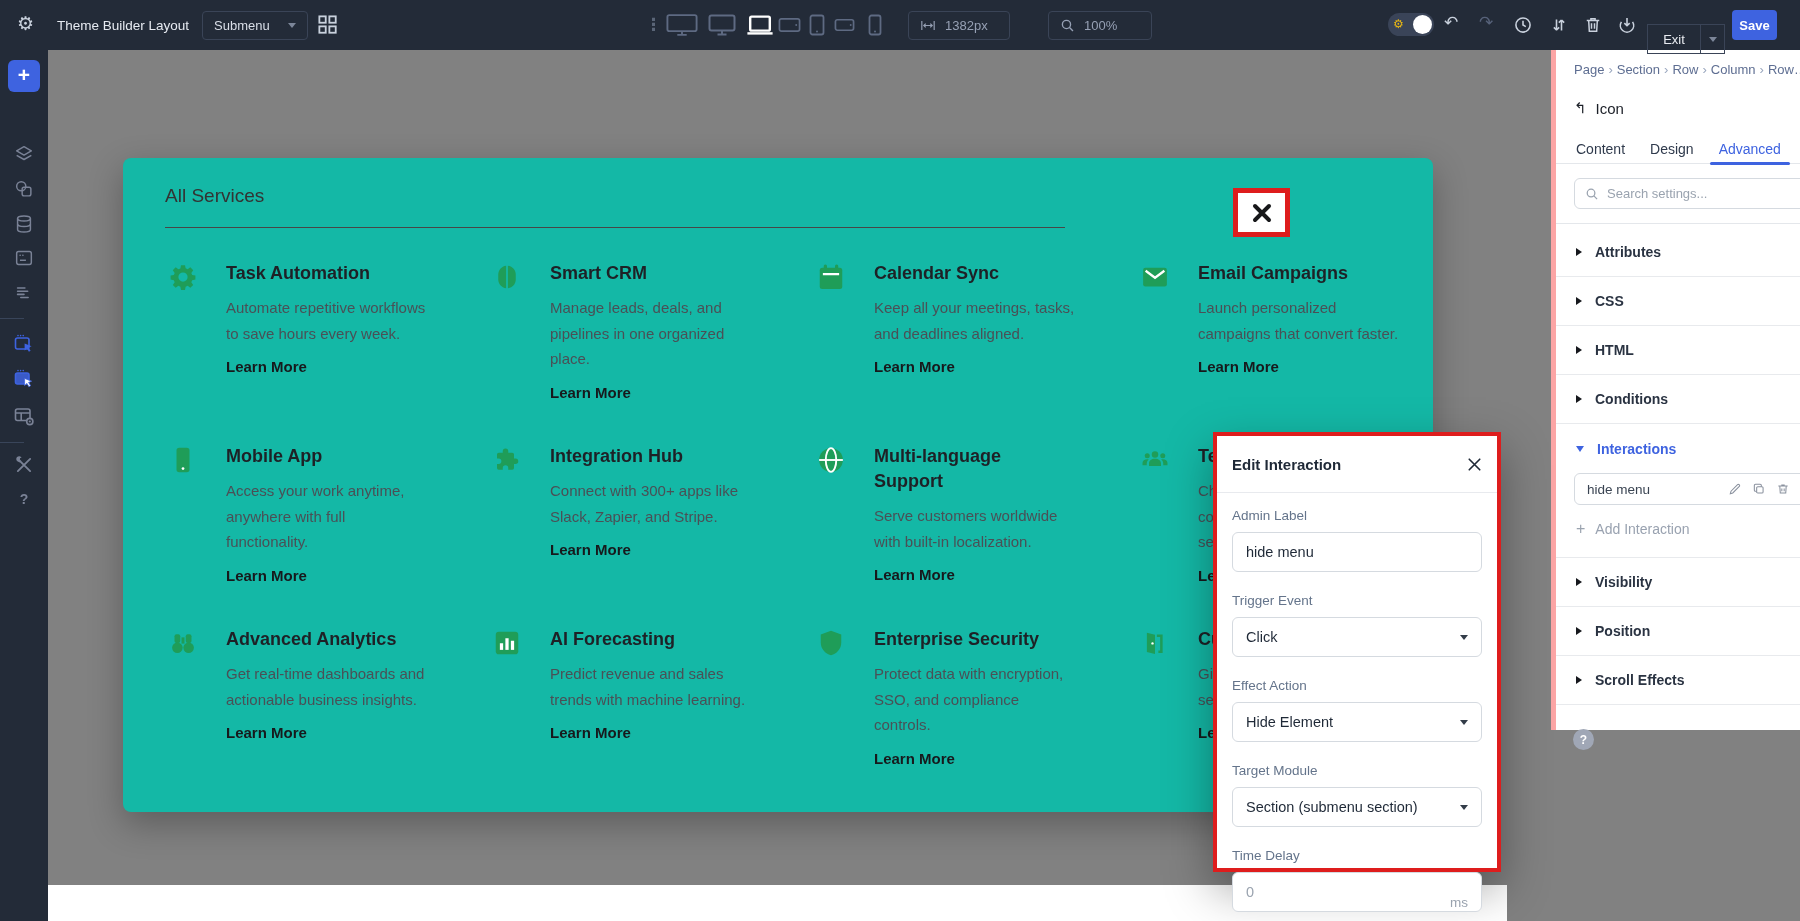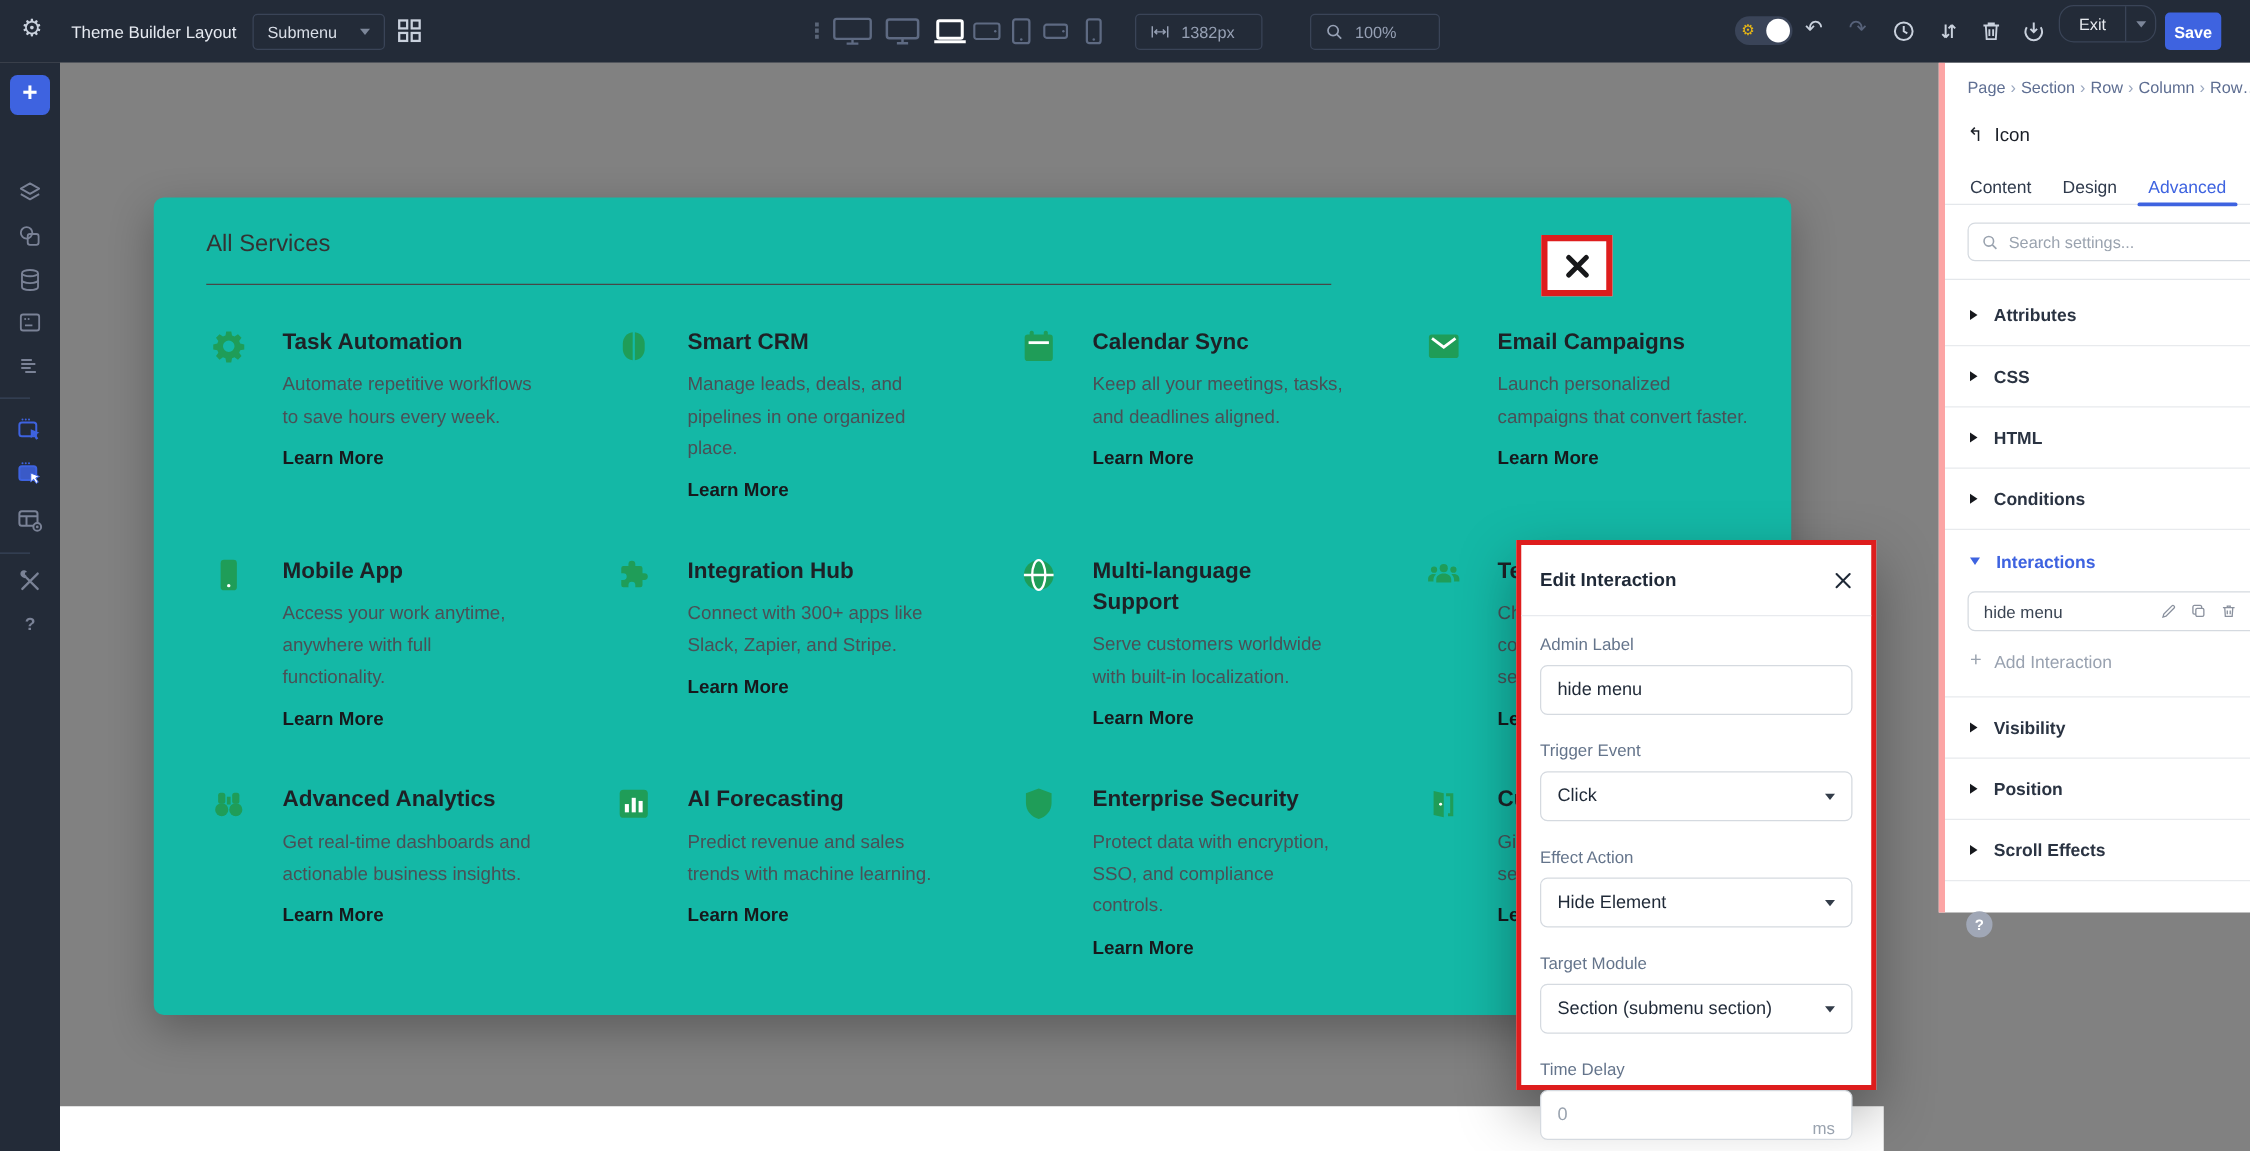--- a/index.html
+++ b/index.html
@@ -20,21 +20,21 @@
   .dev{position:absolute;color:#5E6A82;}
   .dev.active{color:#FFFFFF;}
   .tb-width{left:908px;width:102px;}
   .tb-zoom{left:1048px;width:104px;}
   .toggle{left:1388px;top:13px;width:46px;height:23px;background:#3A4458;border-radius:12px;}
   .toggle .tg-gear{position:absolute;left:5px;top:4px;font-size:12px;line-height:14px;color:#E9B714;}
   .toggle .knob{position:absolute;right:2px;top:2px;width:19px;height:19px;border-radius:50%;background:#fff;}
   .tb-ic{position:absolute;top:15px;color:#C9D1DD;}
   .tb-ic.dim{color:#57627A;}
   .tb-glyph{font-size:17px;line-height:20px;}
-  .exit-btn{left:1647px;top:4px;width:78px;height:30px;border:1px solid #3A4457;border-radius:12px;display:flex;align-items:stretch;color:#E8EBF0;font-size:13px;}
+  .exit-btn{left:1647px;top:24px;width:78px;height:30px;border:1px solid #3A4457;border-radius:0;display:flex;align-items:stretch;color:#E8EBF0;font-size:13px;}
   .exit-main{flex:1;display:flex;align-items:center;justify-content:center;}
   .exit-car{width:24px;border-left:1px solid #3A4457;display:flex;align-items:center;justify-content:center;}
   .save-btn{left:1732px;top:10px;width:45px;height:30px;border-radius:4px;background:#3E63E0;color:#fff;font-size:13px;font-weight:bold;display:flex;align-items:center;justify-content:center;}
 
   
   #sidebar{position:absolute;left:0;top:50px;width:48px;height:871px;background:#232B38;z-index:25;}
   .sb{position:absolute;left:50%;transform:translateX(-50%);}
   .sb-plus{top:10px;width:32px;height:32px;border-radius:6px;background:#3E63E0;color:#fff;font-size:21px;line-height:30px;text-align:center;font-weight:bold;}
   .sb-hr{left:8px;width:32px;border-top:1px solid #39455A;}
   .sb-help{color:#7A8296;font-size:14px;font-weight:bold;}

